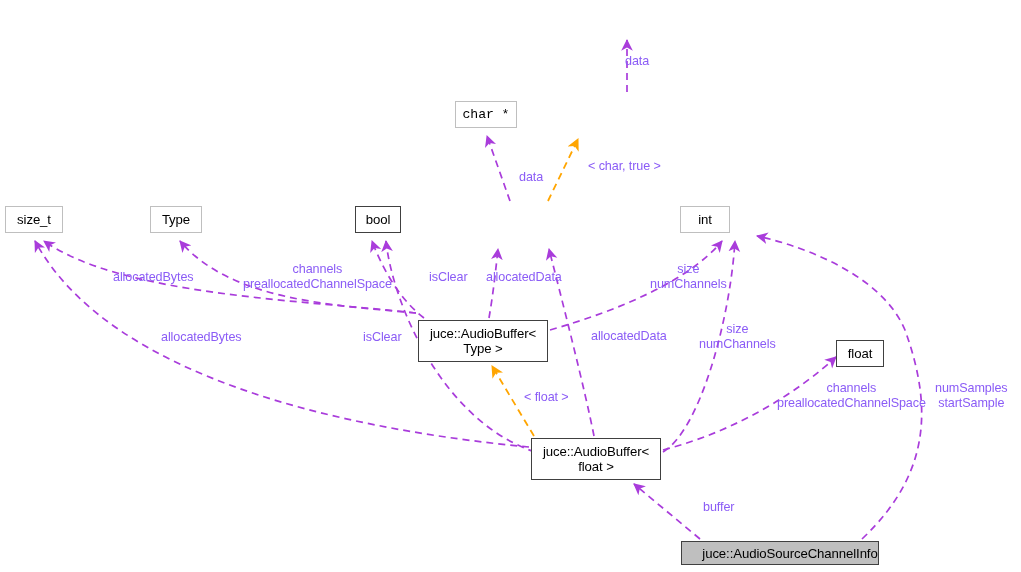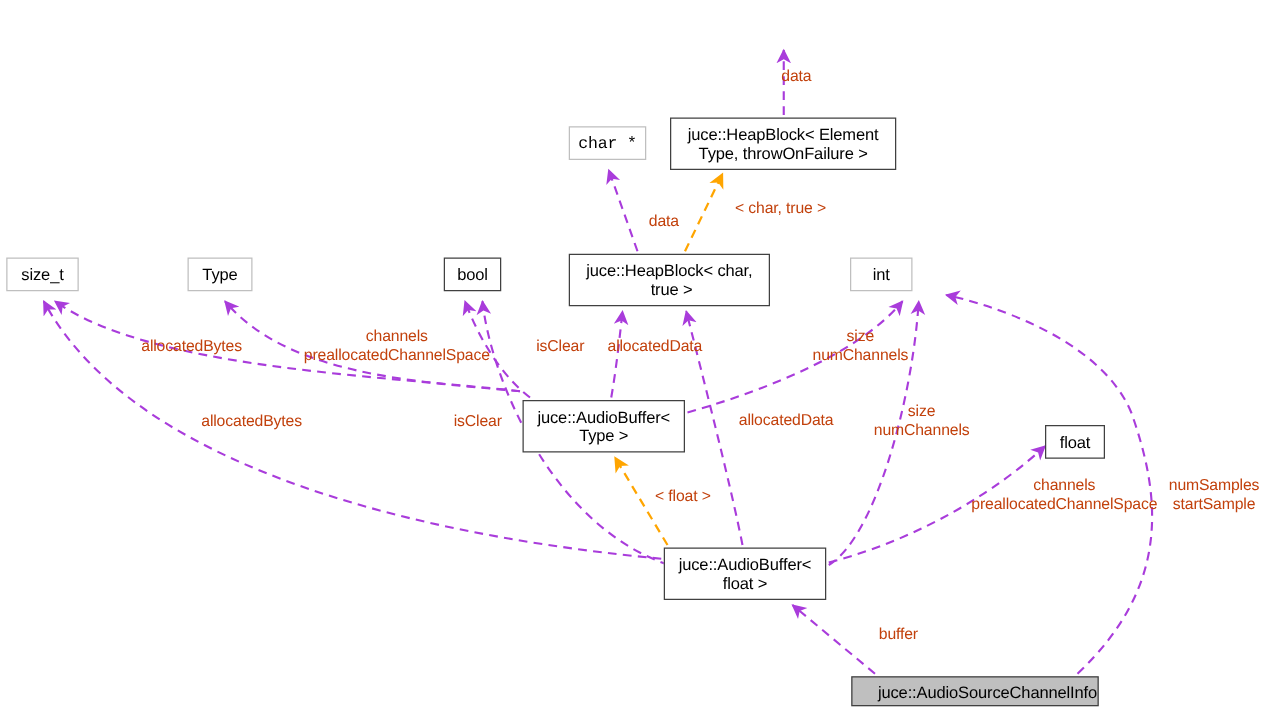--- a/index.html
+++ b/index.html
@@ -43,21 +43,21 @@
     border: 1.6px solid #404040;
   }
   .node.current {
     border: 1.6px solid #404040;
     background: #bfbfbf;
   }
   .edge-label {
     position: absolute;
     font-size: 12.6px;
     line-height: 14.5px;
-    color: #c2410c;
+    color: #8b5cf6;
     white-space: pre;
     text-align: center;
     letter-spacing: -0.1px;
   }
 </style>
 </head>
 <body>
 
 <div id="canvas">
 
@@ -106,31 +106,27 @@
 
       <path d="M 548 201 L 578 139"></path>
 
       <path d="M 534 436 L 492 366"></path>
     </g>
   </svg>
 
 
   <div class="node plain" style="left:455px; top:101px; width:62px; height:27px;font-family:Liberation Mono, monospace;">char *</div>
 
-  <div class="node used" style="left:536px; top:94px; width:181px; height:42px;">juce::HeapBlock&lt; Element
-Type, throwOnFailure &gt;</div>
 
   <div class="node plain" style="left:5px; top:206px; width:58px; height:27px;">size_t</div>
 
   <div class="node plain" style="left:150px; top:206px; width:52px; height:27px;">Type</div>
 
   <div class="node used" style="left:355px; top:206px; width:46px; height:27px;">bool</div>
 
-  <div class="node used" style="left:455px; top:203px; width:161px; height:42px;">juce::HeapBlock&lt; char,
- true &gt;</div>
 
   <div class="node plain" style="left:680px; top:206px; width:50px; height:27px;">int</div>
 
   <div class="node used" style="left:418px; top:320px; width:130px; height:42px;">juce::AudioBuffer&lt;
 Type &gt;</div>
 
   <div class="node used" style="left:836px; top:340px; width:48px; height:27px;">float</div>
 
   <div class="node used" style="left:531px; top:438px; width:130px; height:42px;">juce::AudioBuffer&lt;
 float &gt;</div>

